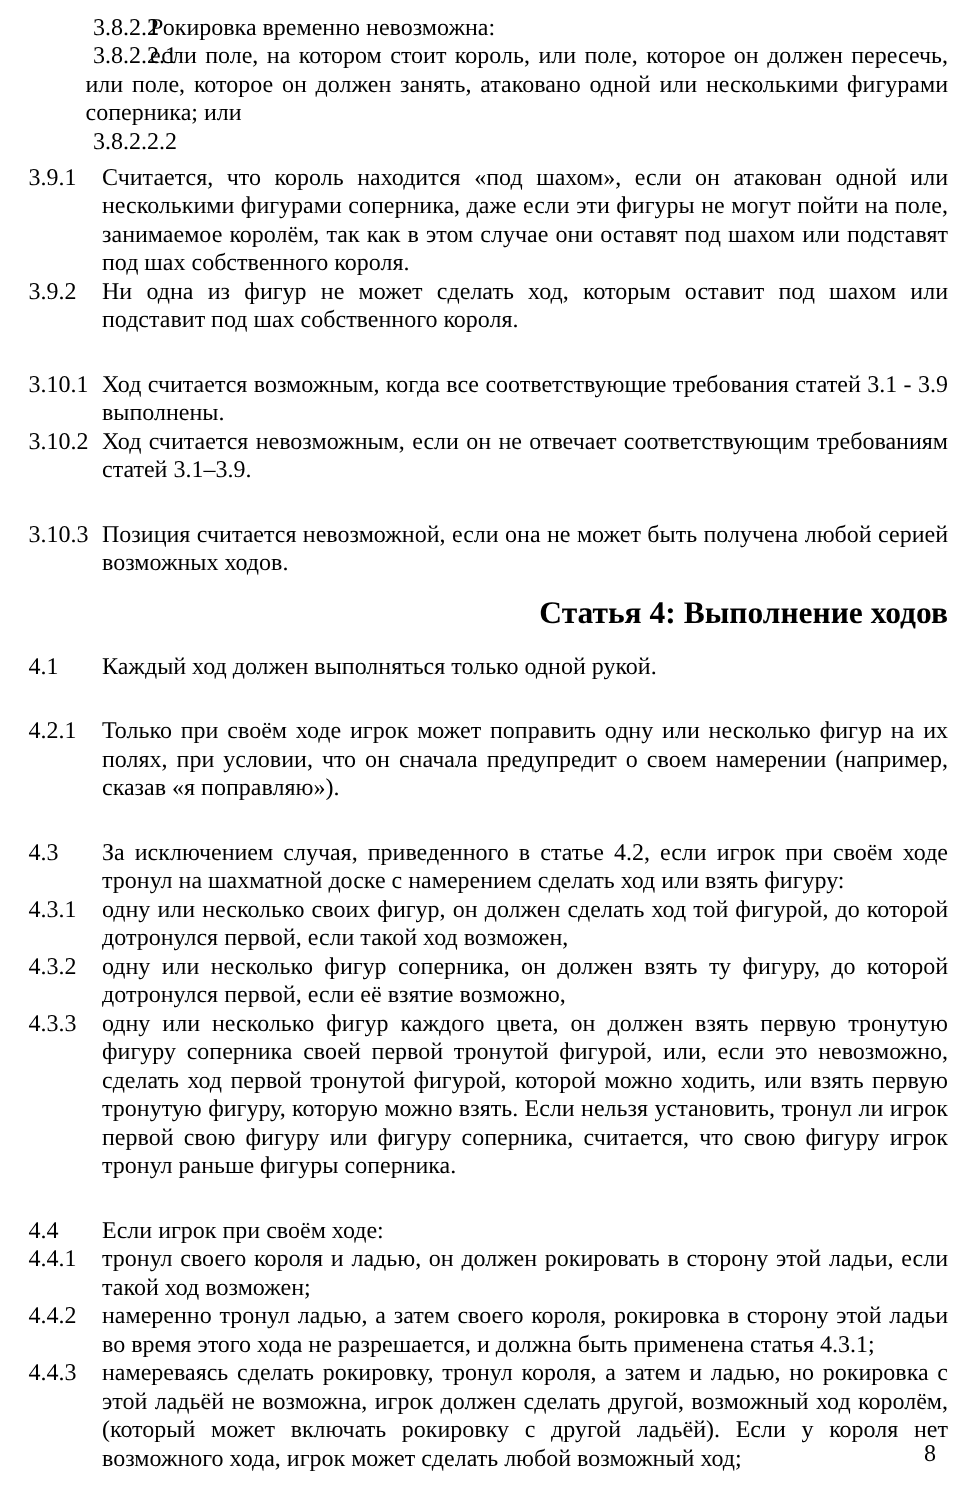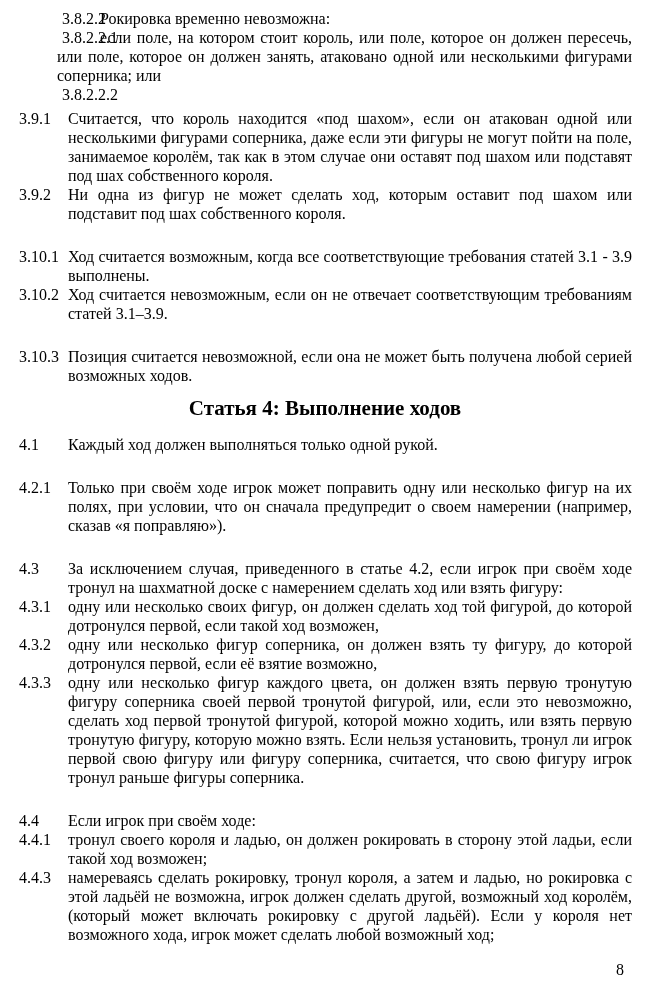--- a/index.html
+++ b/index.html
@@ -34,21 +34,21 @@
   }
   
   .item.deep { padding-left: 39px; text-indent: 43px; }
   .item.deep .txt { text-indent: 0; }
   .gap { margin-top: 24px; }
   .heading {
     font-size: 21px;
     line-height: 26px;
     font-weight: bold;
     margin: 10px 0 14px 0;
-    text-align: center;
+    text-align: right;
   }
   .pagenum {
     position: absolute;
     right: 26px;
     bottom: 12px;
     font-size: 16px;
   }
 </style>
 </head>
 <body>
@@ -121,18 +121,22 @@
 
   <div class="item gap">
     <span class="num">4.4</span>
     <span class="txt">Если игрок при своём ходе:</span>
   </div>
   <div class="item">
     <span class="num">4.4.1</span>
     <span class="txt">тронул своего короля и ладью, он должен рокировать в сторону этой ладьи, если такой ход возможен;</span>
   </div>
   <div class="item">
+    <span class="num">4.4.2</span>
+    <span class="txt">намеренно тронул ладью, а затем своего короля, рокировка в сторону этой ладьи во время этого хода не разрешается, и должна быть применена статья 4.3.1;</span>
+  </div>
+  <div class="item">
     <span class="num">4.4.3</span>
     <span class="txt">намереваясь сделать рокировку, тронул короля, а затем и ладью, но рокировка с этой ладьёй не возможна, игрок должен сделать другой, возможный ход королём, (который может включать рокировку с другой ладьёй). Если у короля нет возможного хода, игрок может сделать любой возможный ход;</span>
   </div>
 
   <div class="pagenum">8</div>
 </div>
 
 </body></html>

